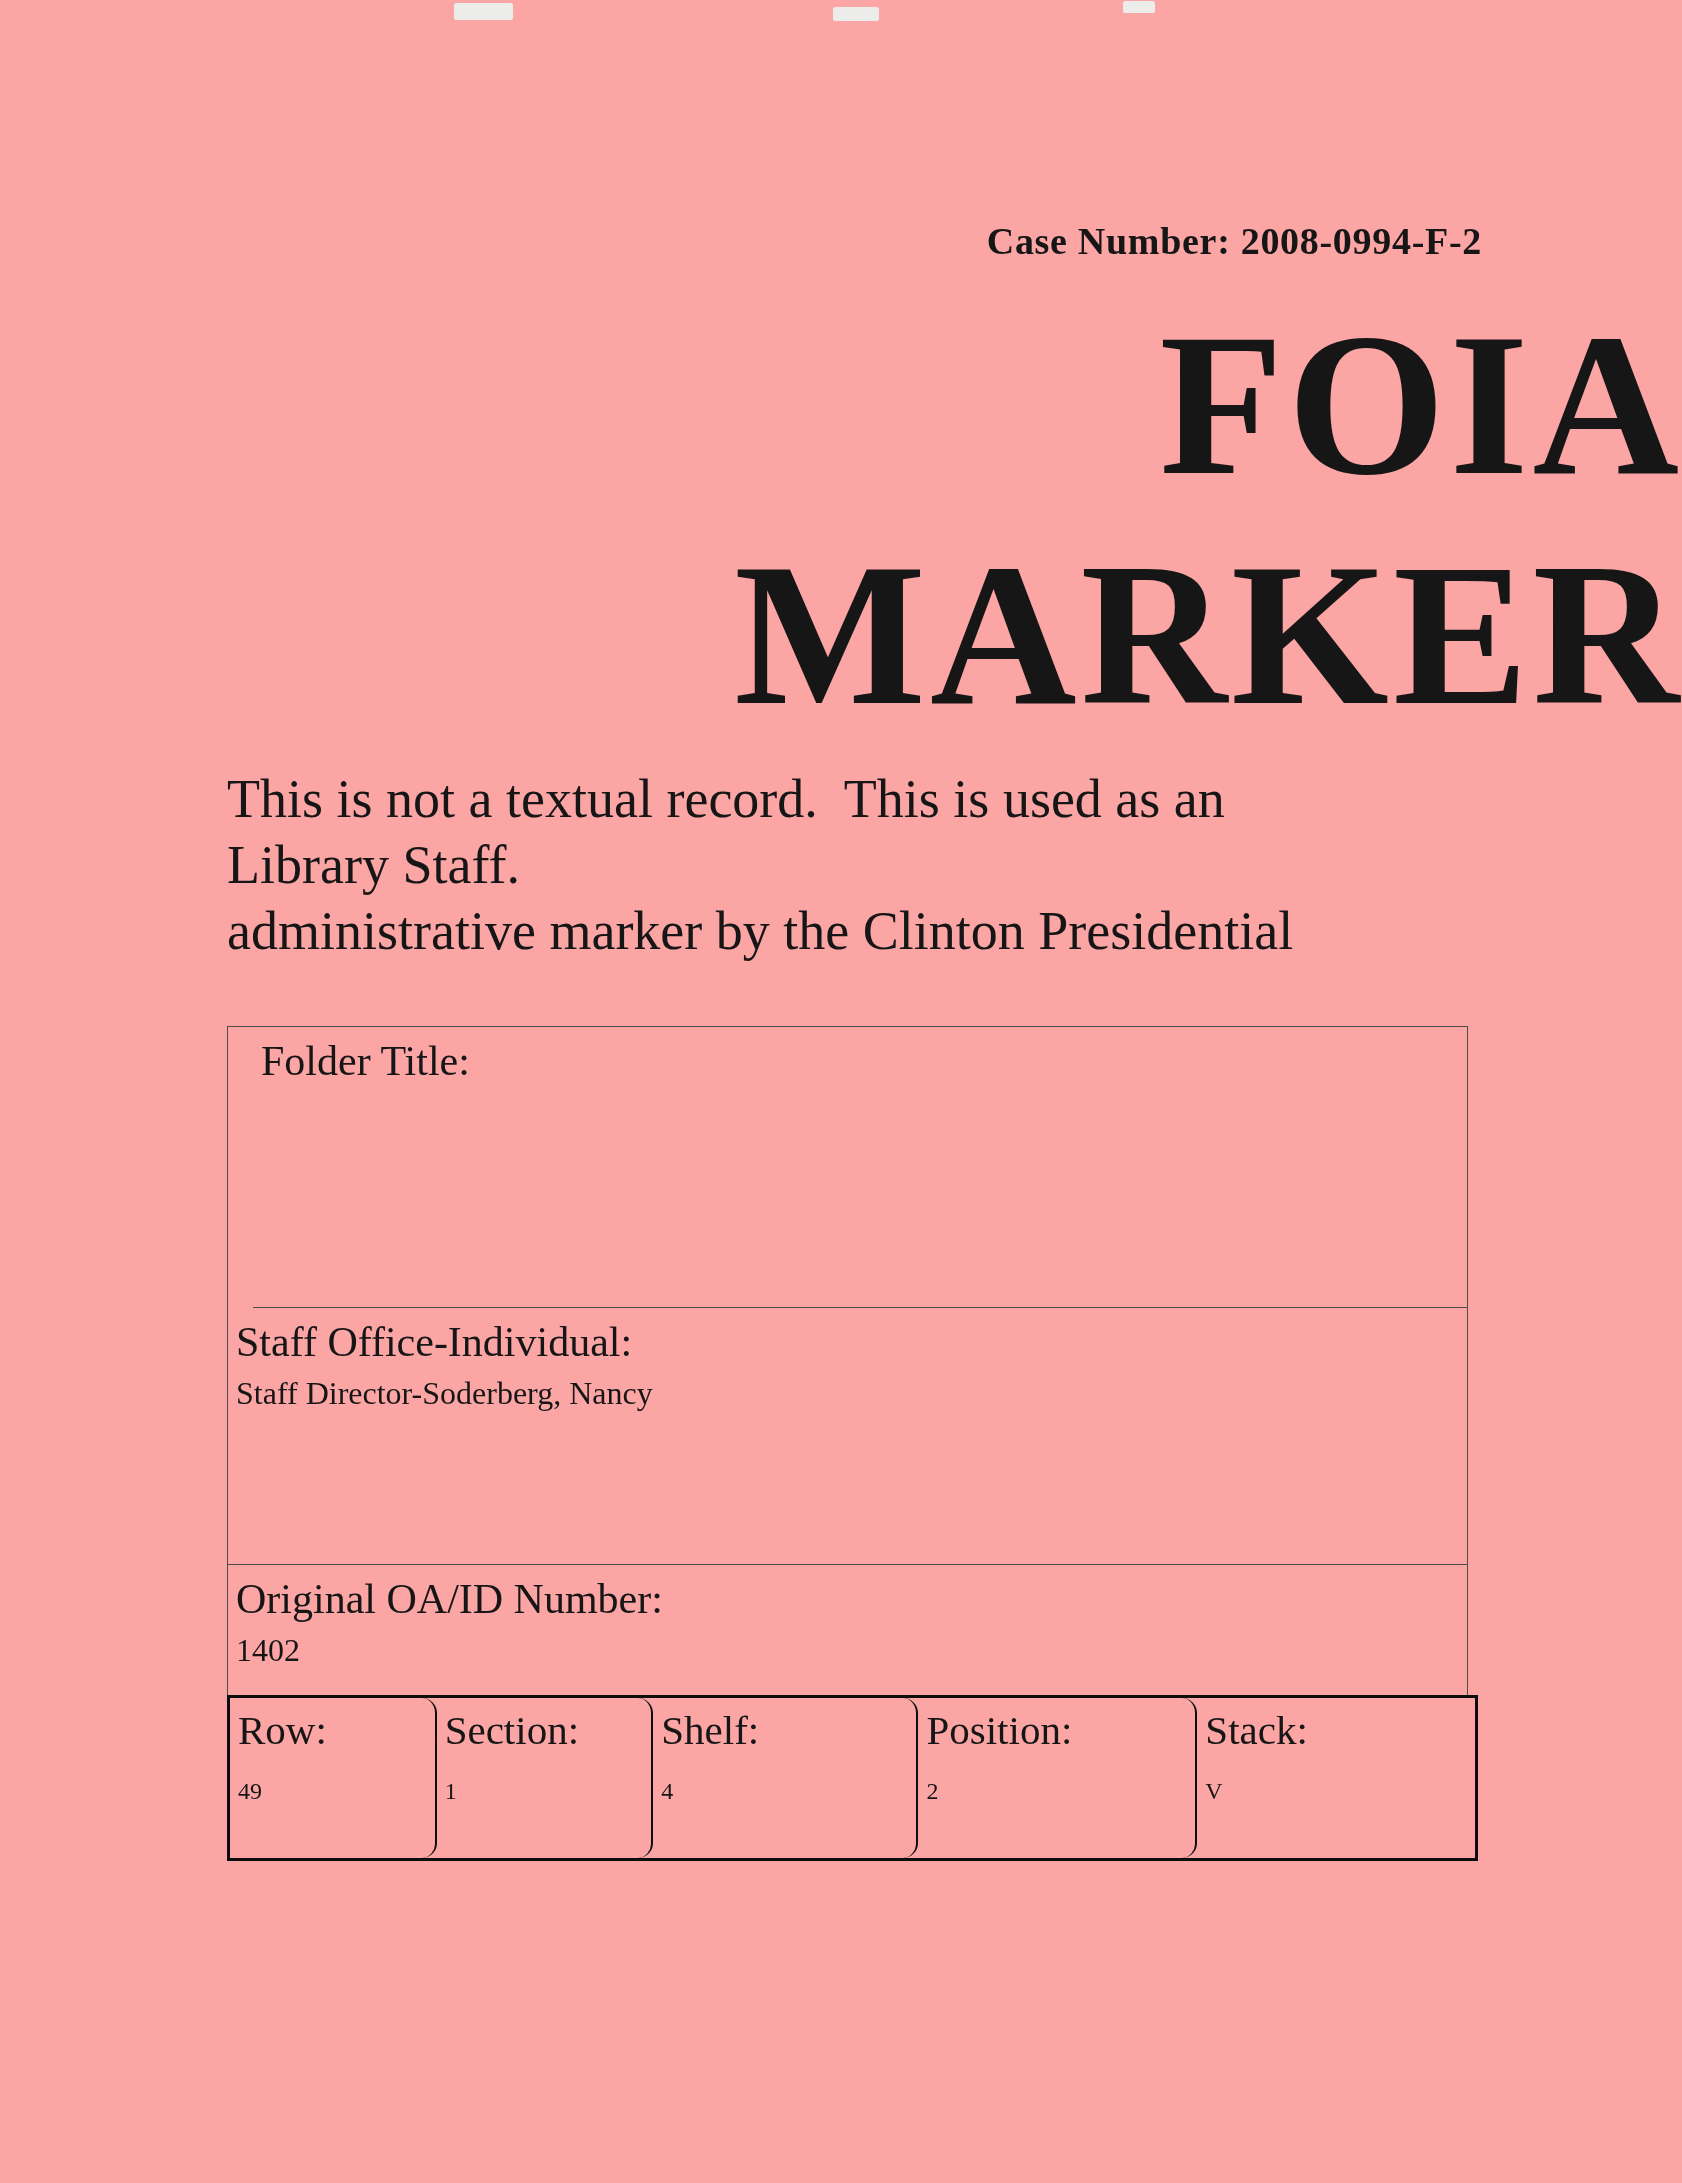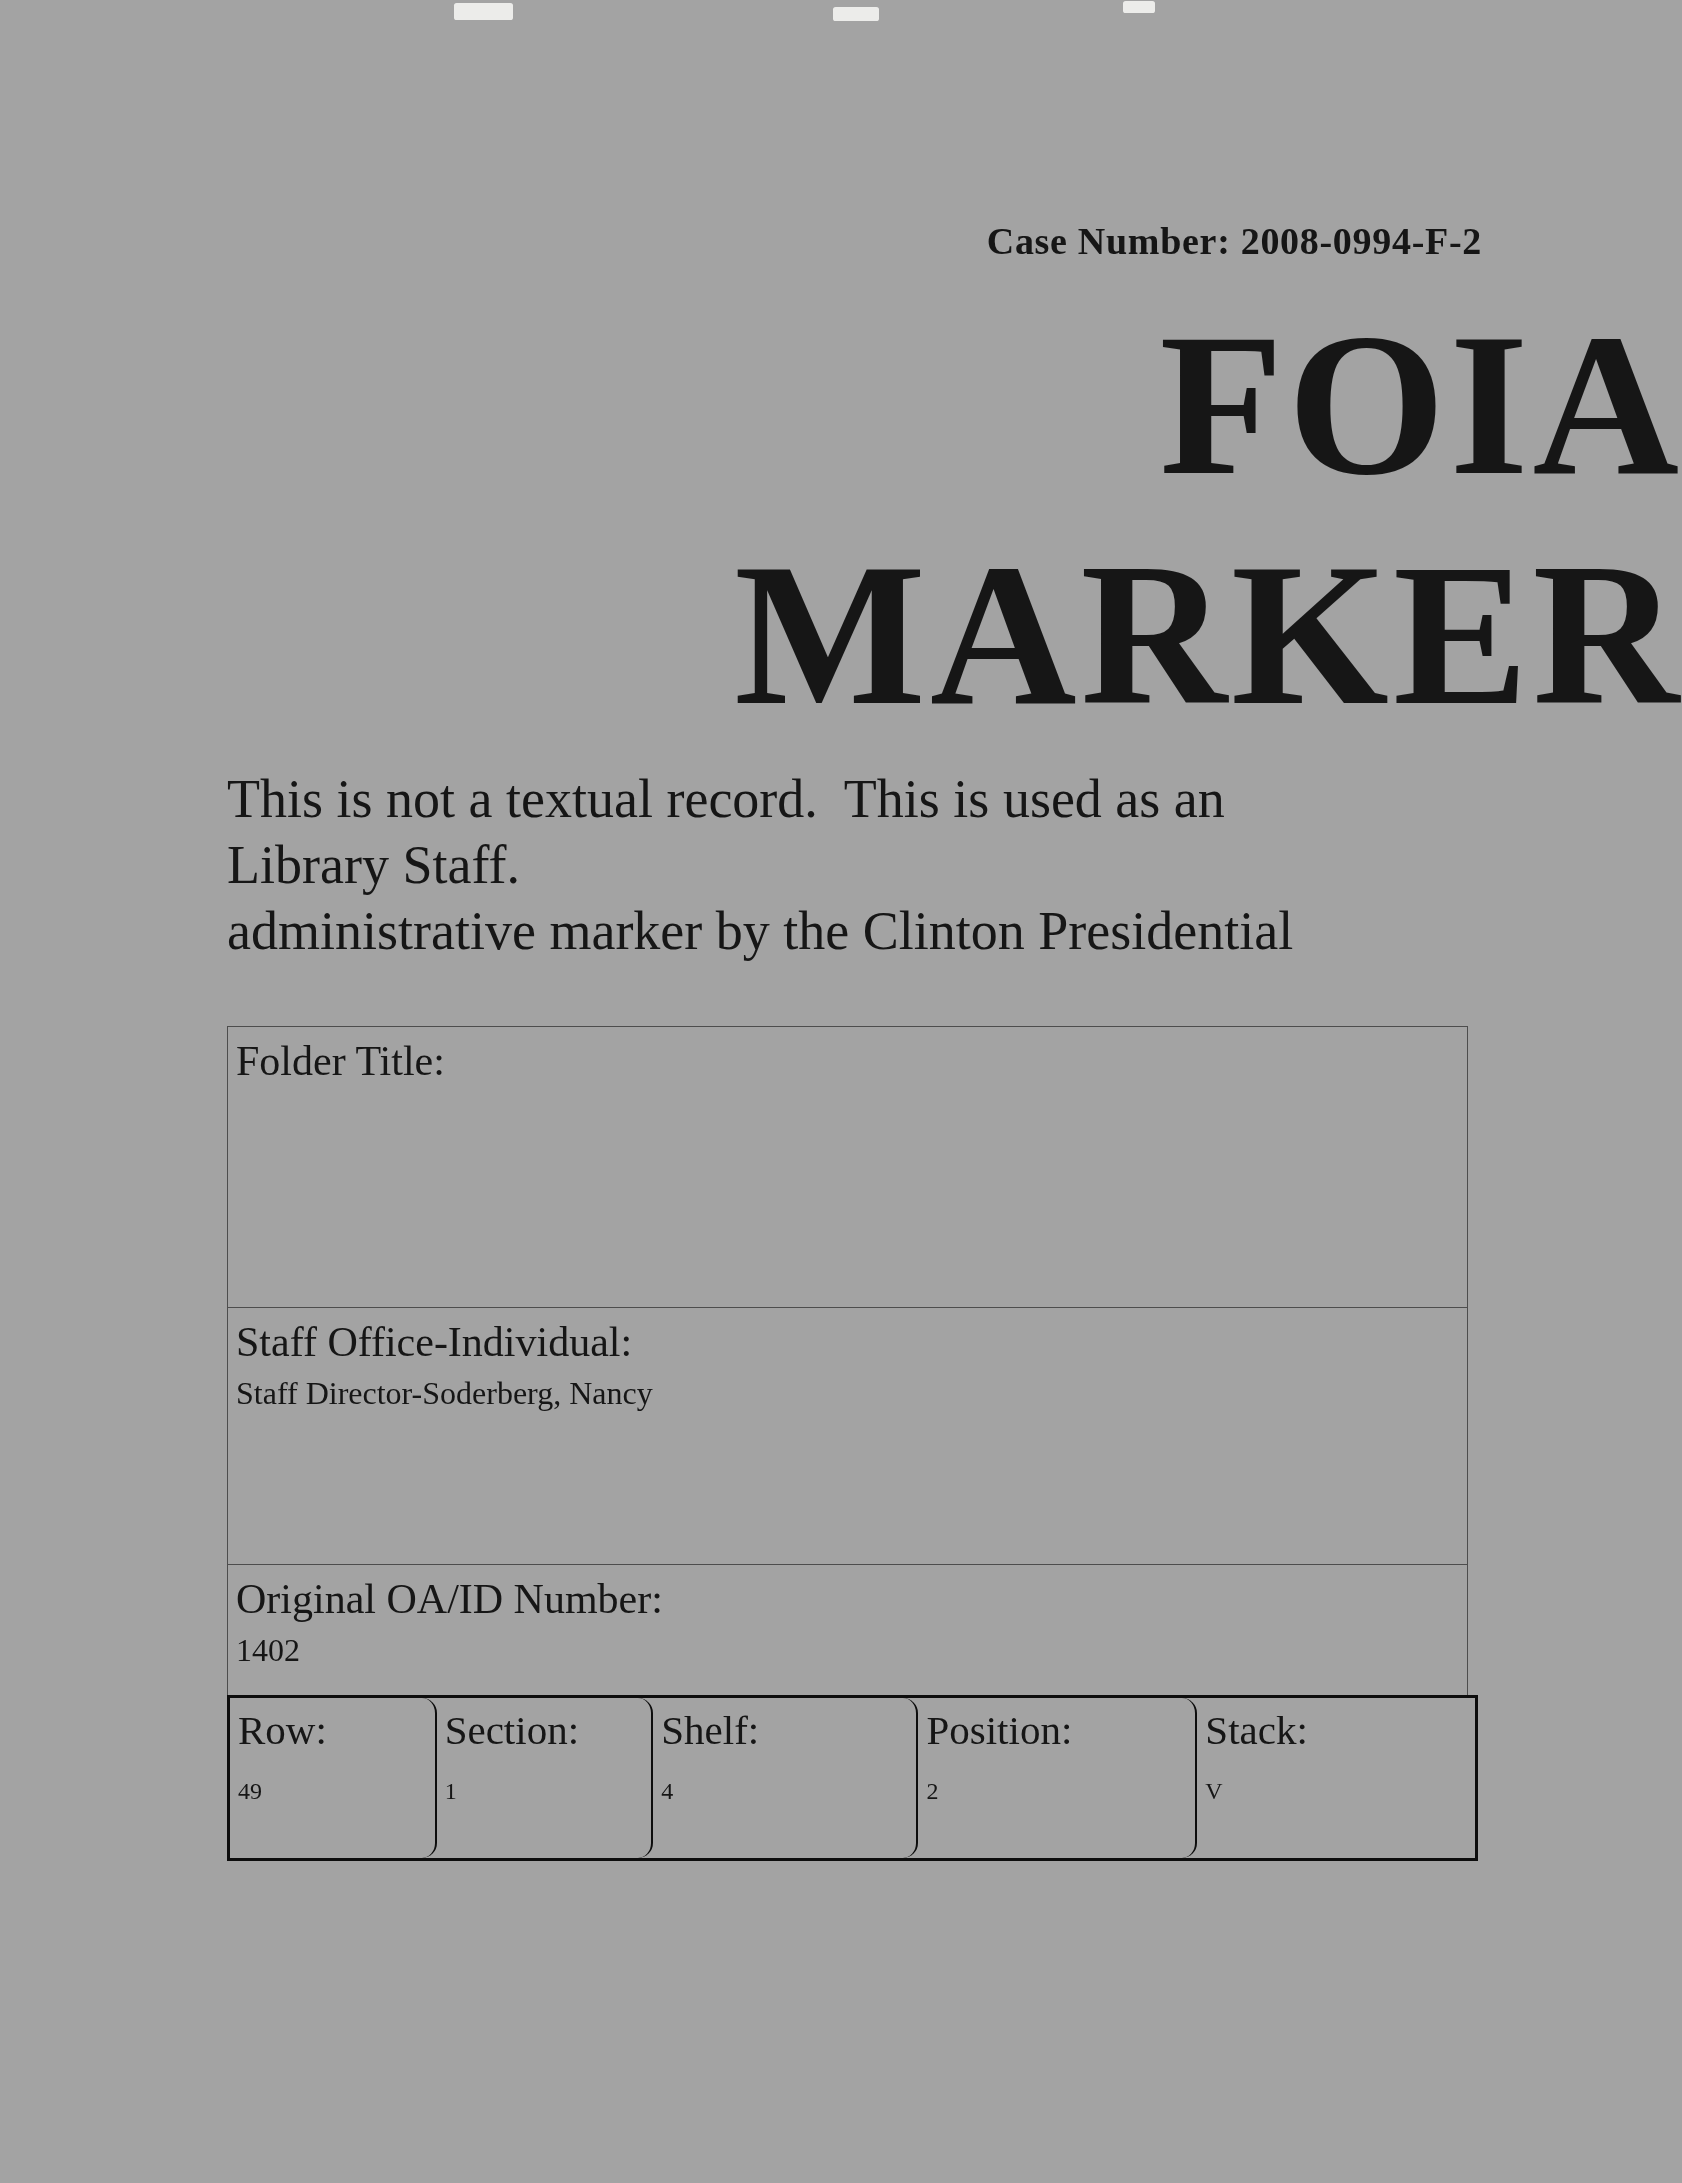--- a/index.html
+++ b/index.html
@@ -4,21 +4,21 @@
 <style>
   html, body {
     margin: 0;
     padding: 0;
     background: #ffffff;
   }
   .page {
     position: relative;
     width: 1683px;
     height: 2183px;
-    background: #a3a3a3;
+    background: #fca5a5;
     font-family: "Liberation Serif", "DejaVu Serif", serif;
     color: #161616;
     overflow: hidden;
   }
 
   
   .speck {
     position: absolute;
     background: #ececea;
     border-radius: 2.6px;
@@ -67,21 +67,21 @@
     box-sizing: border-box;
     border: 1.3px solid #4d4d4d;
     border-bottom: none;
     background: transparent;
   }
   .info-row {
     box-sizing: border-box;
     border-bottom: 1.3px solid #4d4d4d;
     padding: 9.2px 6.6px 0 8px;
   }
-  .info-row.r1 { height: 281px; }
+  .info-row.r1 { height: 281px; margin-left: 25px; }
   .info-row.r2 { height: 257px; }
   .info-row.r3 { height: 132px; border-bottom: none; }
   .row-label {
     font-size: 42px;
     line-height: 51px;
   }
   .row-value {
     font-size: 32px;
     line-height: 40px;
     margin-top: 5.3px;

